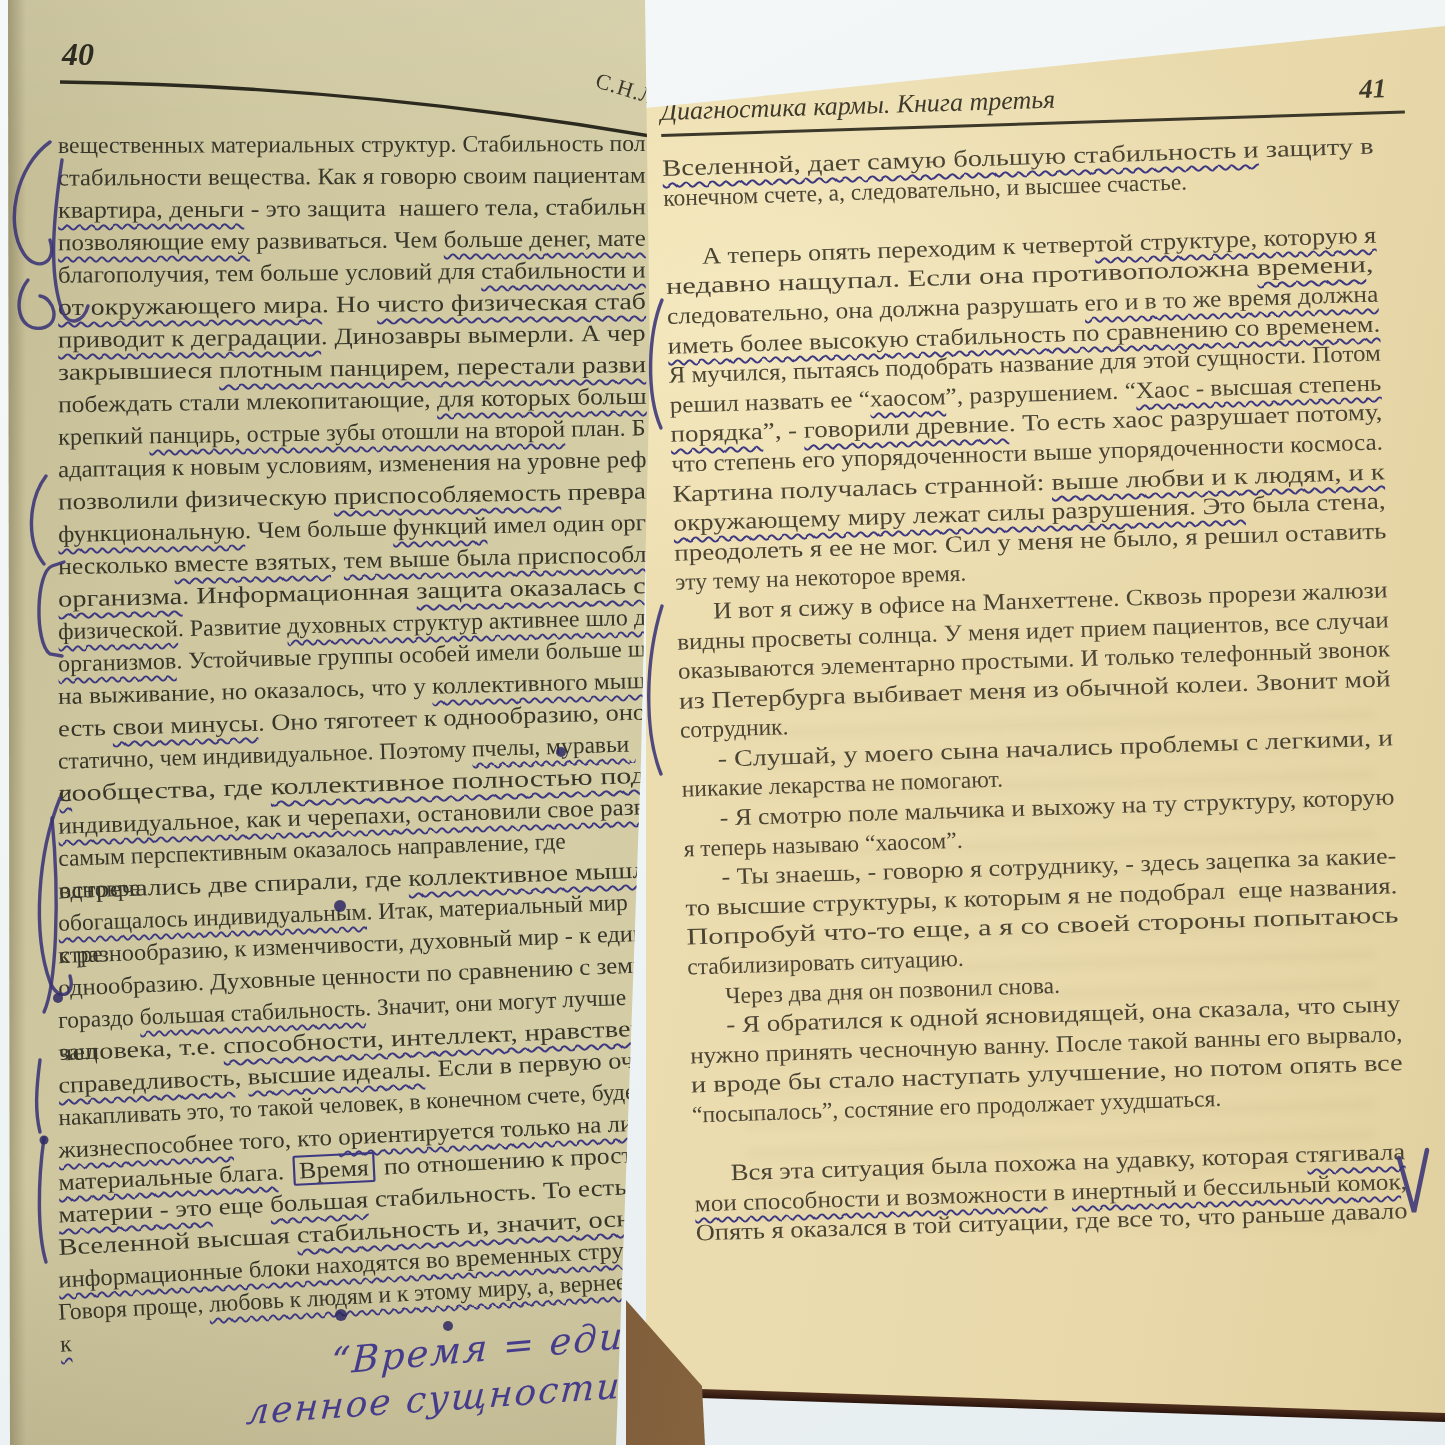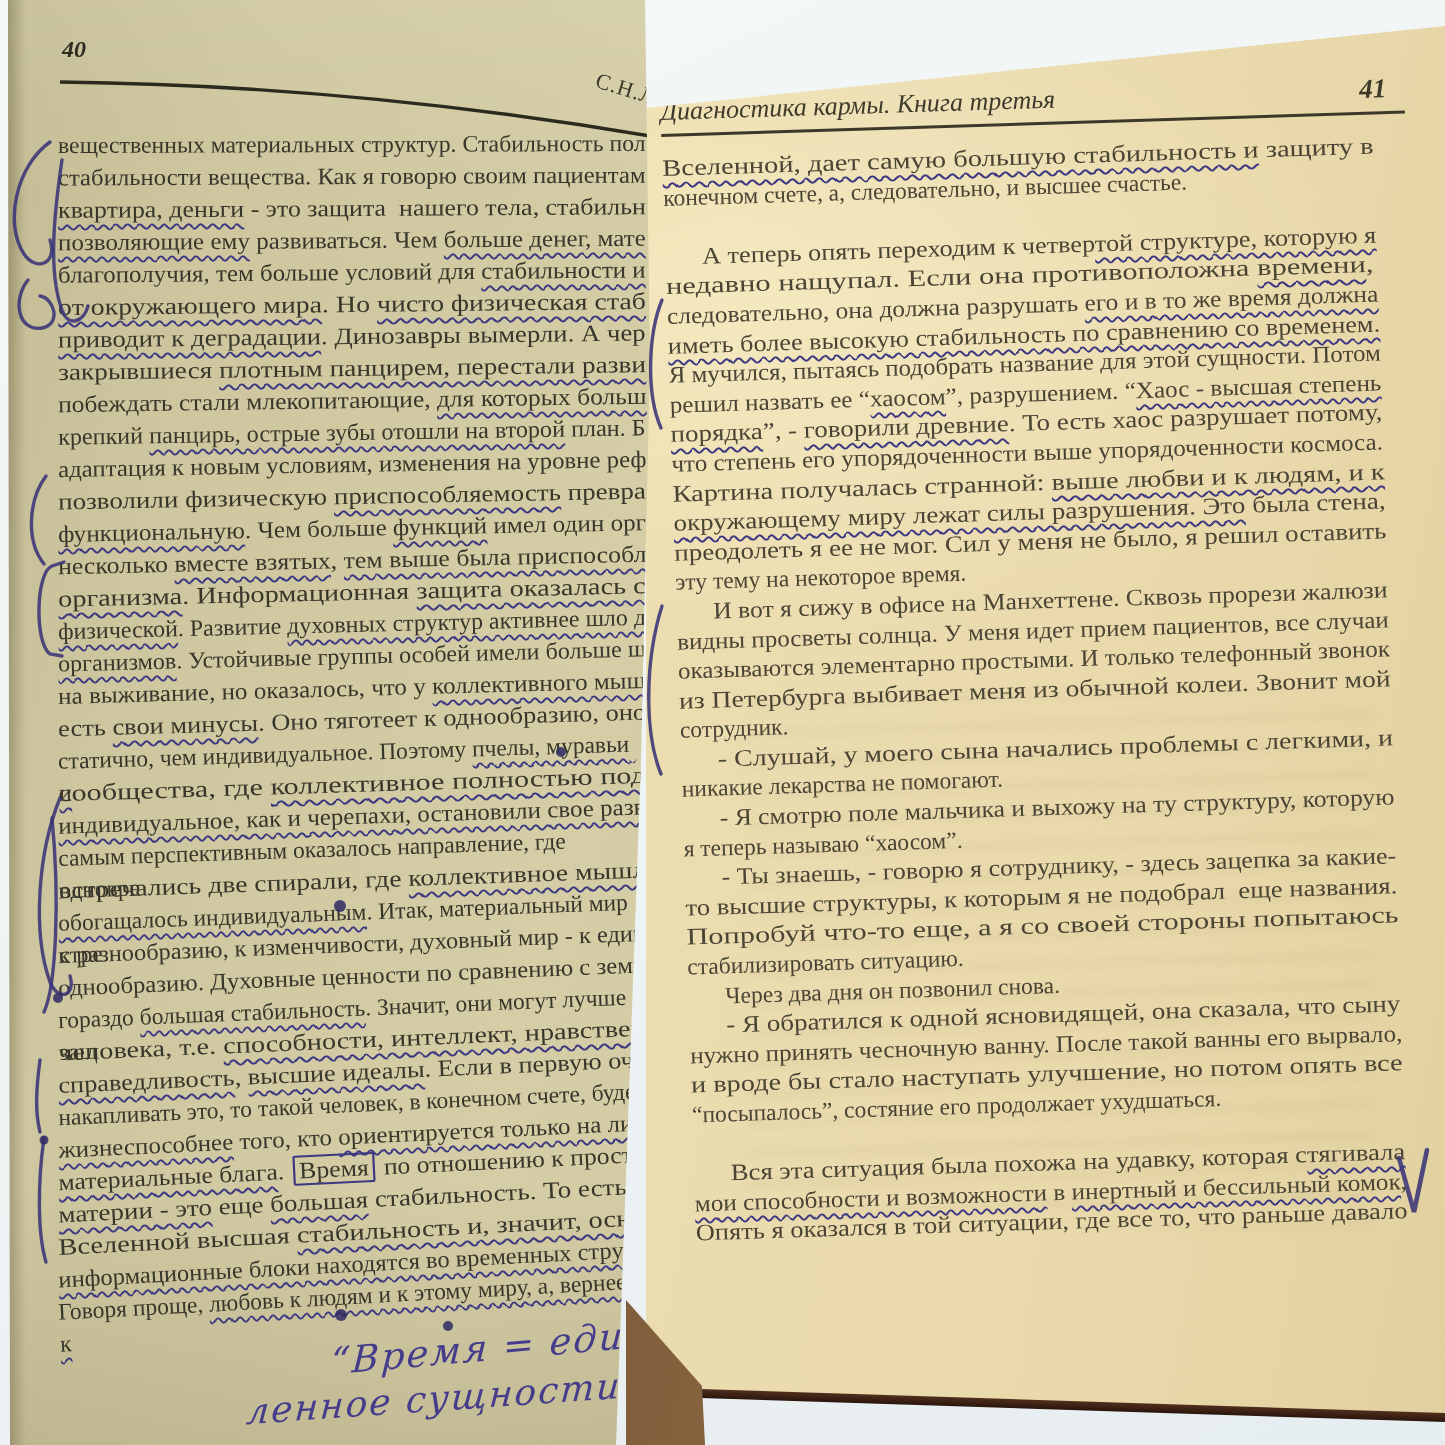--- a/index.html
+++ b/index.html
@@ -32,21 +32,21 @@
     background:linear-gradient(103deg,#c2bb93 0%,#cdc69e 15%,#d4cda6 42%,#d1caa2 68%,#c3bb92 85%,#a29a73 95%,#837b5a 100%);}
   .left-page::before{content:"";position:absolute;inset:0;
     background:linear-gradient(to bottom,rgba(255,255,240,.10),rgba(255,255,240,0) 14%,rgba(255,255,240,0) 82%,rgba(90,80,45,.14));}
   .lp-shade{position:absolute;right:0;top:0;width:78px;height:100%;
     background:linear-gradient(to right,rgba(110,100,60,0) 0%,rgba(110,100,62,.30) 55%,rgba(72,64,38,.52) 85%,rgba(48,42,26,.62) 100%);}
   .lp-left-shade{position:absolute;left:0;top:0;width:26px;height:100%;
     background:linear-gradient(to right,rgba(70,62,34,.45),rgba(70,62,34,0));}
 
   
   .lp-header{position:absolute;left:58px;top:36px;width:592px;height:80px;color:#2e2c20;}
-  .lp-pagenum{position:absolute;left:4px;top:0;font-size:24px;font-weight:bold;font-style:italic;}
+  .lp-pagenum{position:absolute;left:4px;top:0;font-size:32px;font-weight:bold;font-style:italic;}
   .lp-author{position:absolute;right:-6px;top:40px;font-size:22px;color:#3c392c;
     transform:rotate(17deg);letter-spacing:1px;}
   .lp-rule{position:absolute;left:0;top:34px;width:594px;height:70px;}
   .lp-text{position:absolute;left:58px;top:128px;width:588px;color:#38362a;
     font-size:23.5px;line-height:32px;}
   .lp-handwriting{position:absolute;color:#453c8c;font-style:italic;
     font-family:"DejaVu Serif","Liberation Serif",serif;letter-spacing:2px;}
   .hw1{left:330px;top:1314px;font-size:37px;transform:rotate(-5deg) skewX(-8deg);}
   .hw2{left:246px;top:1378px;font-size:36px;transform:rotate(-4deg) skewX(-8deg);}
 

